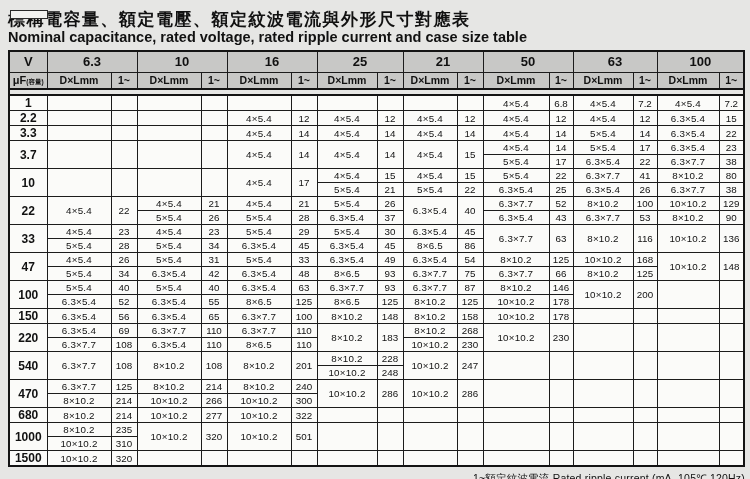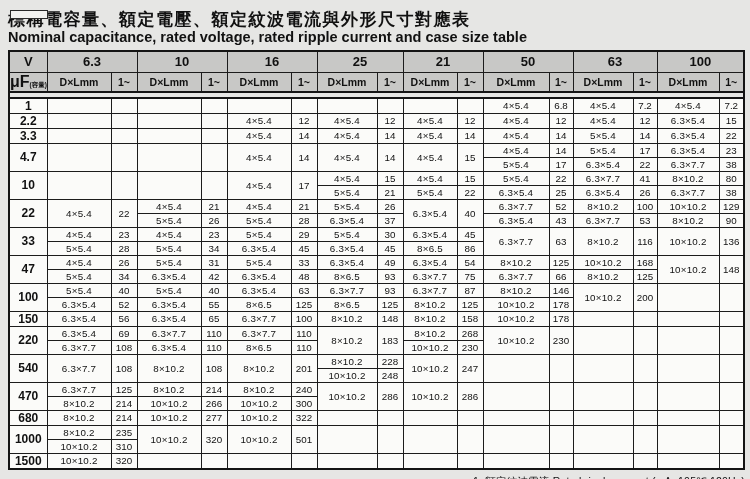--- a/index.html
+++ b/index.html
@@ -31,21 +31,21 @@
   .cap-table th,.cap-table td{
     border:1px solid #1c1c1c;
     text-align:center;vertical-align:middle;
     padding:0;overflow:hidden;white-space:nowrap;
   }
   .cap-table thead th{background:#c8c8c6;}
   tr.hdr-v{height:21px;}
   tr.hdr-v th{font-size:13px;font-weight:bold;}
   tr.hdr-sub{height:17px;}
   tr.hdr-sub th{font-size:10.5px;font-weight:bold;}
-  th.uf .uf-main{font-size:16px;font-weight:bold;}
+  th.uf .uf-main{font-size:11px;font-weight:bold;}
   th.uf .uf-sub{font-size:6.5px;font-weight:bold;}
   tr.spacer-row{height:6px;}
   tr.spacer-row td{background:#e6e6e4;border-top:2px solid #141414;border-bottom:2px solid #141414;}
   tbody tr.data-line{height:14px;}
   td.cap{font-size:12px;font-weight:bold;background:#fbfbf9;}
   td.d{font-size:9.8px;letter-spacing:.2px;}
   td.i{font-size:9.8px;}
   .footnote{
     width:737px;margin:4px 0 0 8px;
     text-align:right;font-size:10.5px;letter-spacing:.2px;
@@ -166,21 +166,21 @@
           <td class="d">4×5.4</td>
           <td class="i">14</td>
           <td class="d">4×5.4</td>
           <td class="i">14</td>
           <td class="d">5×5.4</td>
           <td class="i">14</td>
           <td class="d">6.3×5.4</td>
           <td class="i">22</td>
         </tr>
         <tr class="data-line">
-          <td class="cap" rowspan="2">4.7</td>
+          <td class="cap" rowspan="2">3.7</td>
           <td class="d" rowspan="2"></td>
           <td class="i" rowspan="2"></td>
           <td class="d" rowspan="2"></td>
           <td class="i" rowspan="2"></td>
           <td class="d" rowspan="2">4×5.4</td>
           <td class="i" rowspan="2">14</td>
           <td class="d" rowspan="2">4×5.4</td>
           <td class="i" rowspan="2">14</td>
           <td class="d" rowspan="2">4×5.4</td>
           <td class="i" rowspan="2">15</td>

